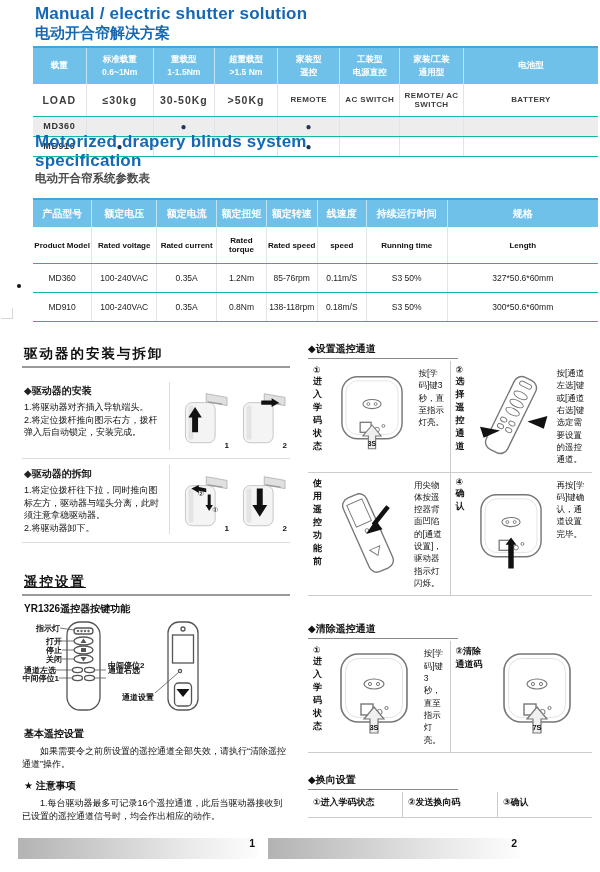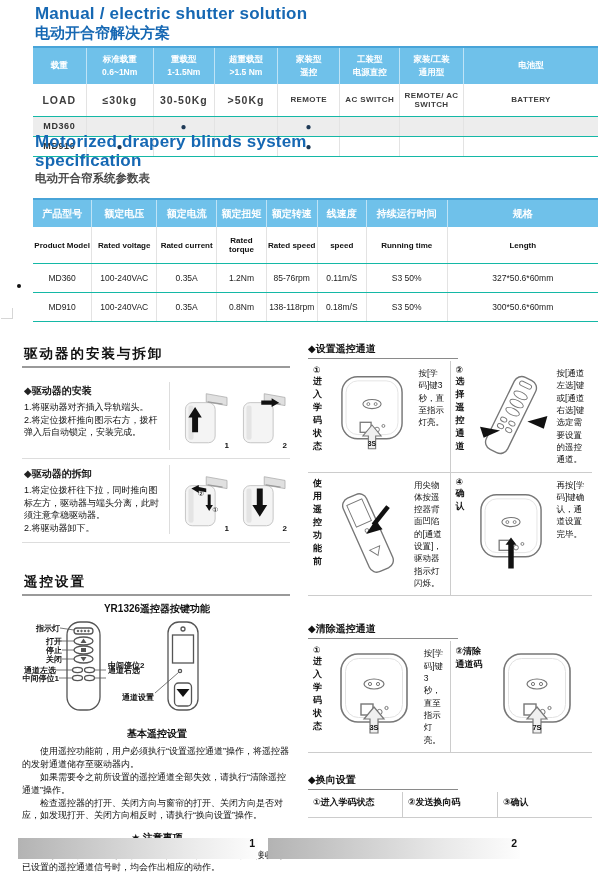--- a/index.html
+++ b/index.html
@@ -35,21 +35,21 @@
   .row-en td{font-size:8px;font-weight:bold;color:#111;padding:9px 1px;}
   .row-spec td{font-size:8.5px;color:#222;padding:9px 1px;}
   
   .mark-dot{position:absolute;left:17px;top:284px;width:4px;height:4px;border-radius:50%;background:#111;}
   .mark-corner{position:absolute;left:1px;top:308px;width:11px;height:10px;border-right:1px solid #bbb;border-bottom:1px solid #bbb;opacity:.6;}
   
   .colL{position:absolute;left:22px;top:345px;width:268px;}
   .colR{position:absolute;left:308px;top:338px;width:284px;}
   .sec-h{font-size:13.5px;font-weight:bold;color:#111;letter-spacing:2px;
     border-bottom:2px solid #9a9a9a;padding:0 0 3px 2px;}
-  .sub-b{font-size:10px;font-weight:bold;color:#111;margin:6px 0 4px 2px;text-align:center;}
+  .sub-b{font-size:10px;font-weight:bold;color:#111;margin:6px 0 4px 2px;}
   .body-txt{font-size:9px;line-height:1.4;color:#111;white-space:pre-line;}
   .indent p{ text-indent:2em;margin:0 0 1px 0;font-size:9px;line-height:1.38;color:#111;}
   
   .ir-row{display:flex;border-bottom:1px solid #ddd;padding:6px 0 8px 0;}
   .ir-row.first{margin-top:8px;border-top:none;}
   .ir-text{width:150px;padding:2px 6px 0 2px;box-sizing:border-box;}
   .ir-figs{flex:1;display:flex;gap:6px;justify-content:space-around;border-left:1px solid #ddd;padding:2px 2px 0 8px;}
   .figbox{position:relative;width:52px;height:66px;}
   .figbox .fignum{position:absolute;right:1px;bottom:0;font-size:8px;font-weight:bold;color:#111;}
   .ir-sub{font-size:10px;font-weight:bold;margin:0 0 3px 0;}
@@ -302,21 +302,21 @@
       <div class="figbox">
         <svg width="52" height="64" viewBox="0 0 70 80">
           <use href="#sym-rail"></use>
           <polygon points="28,26 36,26 36,48 42,48 32,64 22,48 28,48" fill="#111"></polygon>
         </svg>
         <span class="fignum">2</span>
       </div>
     </div>
   </div>
 
-  <div class="sec-h" style="margin-top:30px;">遥控设置</div>
+  <div class="sec-h" style="margin-top:30px;text-decoration:underline;">遥控设置</div>
   <div class="sub-b">YR1326遥控器按键功能</div>
 
   <div class="remote-diagram">
     <svg width="268" height="97" viewBox="0 0 268 97">
 
       <g fill="none" stroke="#555" stroke-width="1.3">
         <rect x="45" y="2" width="33" height="88" rx="13" fill="#fff"></rect>
         <rect x="52" y="8" width="19" height="6" rx="3"></rect>
         <ellipse cx="61.5" cy="21" rx="9.5" ry="4"></ellipse>
         <ellipse cx="61.5" cy="30" rx="9.5" ry="4"></ellipse>
@@ -363,23 +363,21 @@
     <span class="rl" style="right:228px;top:34px;">关闭</span>
     <span class="rl" style="right:234px;top:45px;">通道左选</span>
     <span class="rl" style="right:231px;top:53px;">中间停位1</span>
     <span class="rl" style="left:86px;top:45px;">通道右选</span>
     <span class="rl" style="left:86px;top:40px;">中间停位2</span>
     <span class="rl" style="left:100px;top:72px;">通道设置</span>
   </div>
 
   <div class="sub-b" style="margin-top:10px;">基本遥控设置</div>
   <div class="indent">
-    <p>使用遥控功能前，用户必须执行“设置遥控通道”操作，将遥控器的发射通道储存至驱动器内。</p>
     <p>如果需要令之前所设置的遥控通道全部失效，请执行“清除遥控通道”操作。</p>
-    <p>检查遥控器的打开、关闭方向与窗帘的打开、关闭方向是否对应，如发现打开、关闭方向相反时，请执行“换向设置”操作。</p>
   </div>
 
   <div class="sub-b" style="margin-top:9px;">★ 注意事项</div>
   <div class="indent">
     <p>1.每台驱动器最多可记录16个遥控通道，此后当驱动器接收到已设置的遥控通道信号时，均会作出相应的动作。</p>
 
   </div>
 </div>
 
 <div class="colR">

